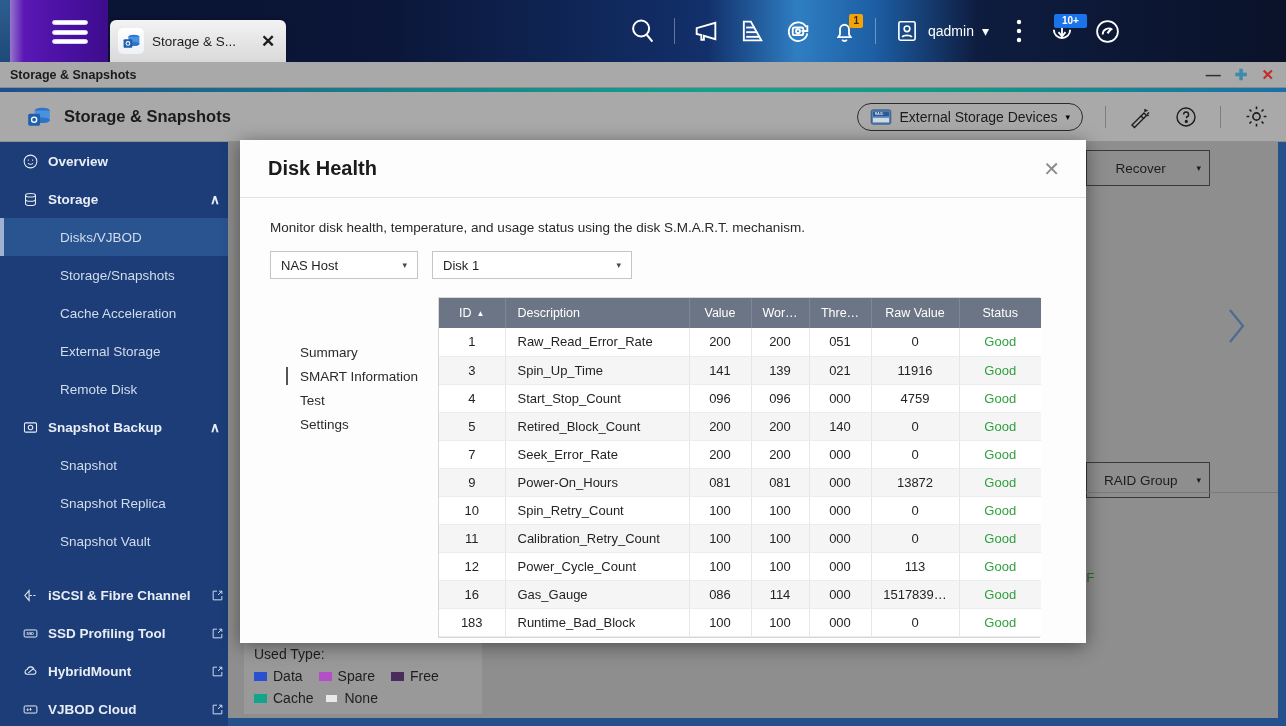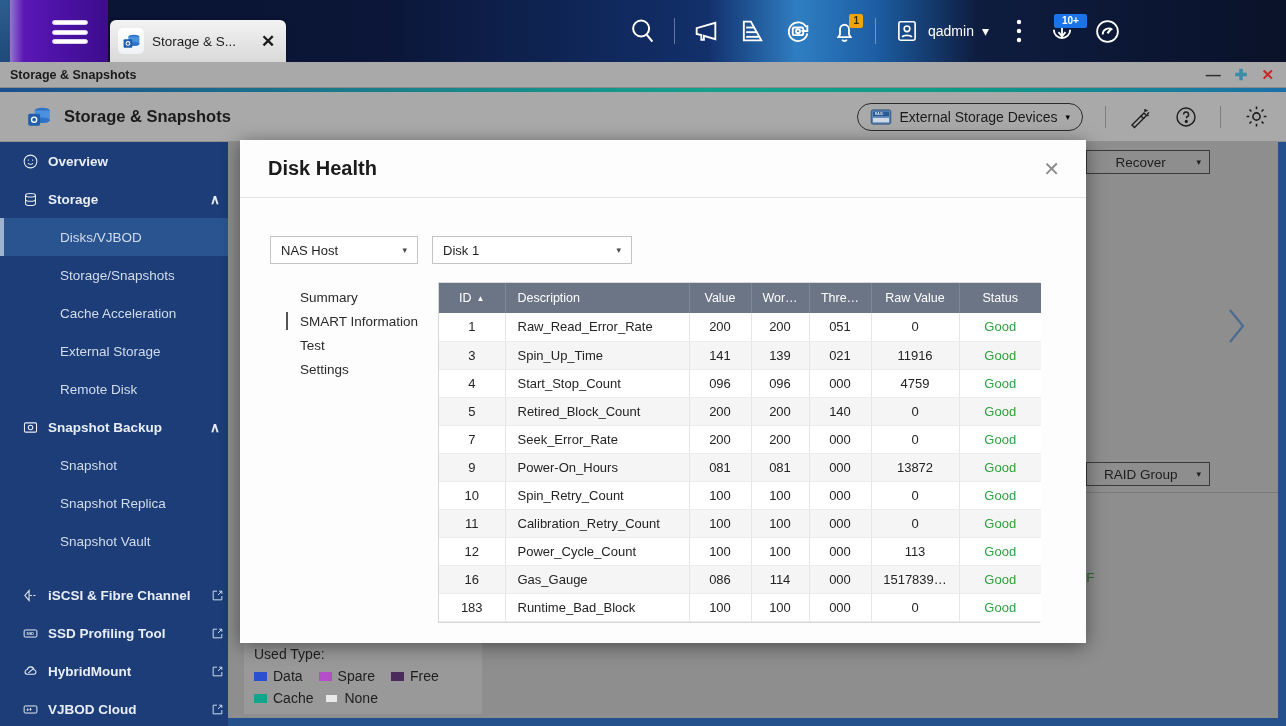--- a/index.html
+++ b/index.html
@@ -130,21 +130,21 @@
   .nav-spacer { height: 16px; }
 
   
   .main {
     position:absolute; left:228px; top:142px; width:1058px; height:584px;
     background:#8e8e8e; overflow:hidden;
   }
   .btnrow1 { position:absolute; left:770px; top:8px; display:flex; gap:8px; }
   .btnrow2 { position:absolute; left:770px; top:320px; display:flex; gap:8px; }
   .gbtn {
-    height:24px; border:1px solid #3a3a3a; background:transparent;
+    height:36px; border:1px solid #3a3a3a; background:transparent;
     font-size:13.5px; color:#1d1d1d; display:flex; align-items:center;
     justify-content:space-between; padding:0 8px; gap:10px; cursor:pointer;
   }
   .gbtn .car { font-size:9px; }
   .hrline { position:absolute; left:760px; top:350px; width:298px; height:1px; background:#7a7a7a; }
   .infolist { position:absolute; left:790px; top:380px; font-size:13.5px; color:#1d1d1d; }
   .infolist div { height:22px; display:flex; align-items:center; }
   .infolist .green { color:#2f6b2f; }
   .chev-right { position:absolute; left:995px; top:160px; cursor:pointer; }
   .legend {
@@ -177,21 +177,21 @@
   .sel {
     height:28px; border:1px solid #c4c4c4; background:#fff;
     display:flex; align-items:center; padding:0 10px; font-size:13px; color:#1e1e1e;
     cursor:pointer;
   }
   .sel .cv { margin-left:auto; font-size:9px; color:#4a4a4a; }
   .sel.host { width:148px; }
   .sel.disk { width:200px; }
 
   .content { display:flex; margin-top:18px; }
-  .tabs { width:168px; padding-left:28px; padding-top:4px; }
+  .tabs { width:168px; padding-left:28px; padding-top:4px;margin-top:40px; }
   .tabitem {
     height:22px; font-size:13.5px; color:#2b2b2b; display:flex; align-items:center;
     position:relative; cursor:pointer; padding-left:2px; margin-bottom:2px;
   }
   .tabitem.active::before {
     content:''; position:absolute; left:-12px; top:2px; bottom:2px; width:2px; background:#555;
   }
 
   
   .tablewrap { width:602px; border:1px solid #d8d8d8; background:#fff; }
@@ -577,20 +577,21 @@
     <div class="blue-right"></div>
   </div>
 
   <div class="modal">
     <div class="modal-head">
       <div class="modal-title">Disk Health</div>
       <div class="modal-close">✕</div>
     </div>
 
     <div class="modal-body">
+      <div class="modal-desc">Monitor disk health, temperature, and usage status using the disk S.M.A.R.T. mechanism.</div>
 
       <div class="selrow">
         <div class="sel host">
           <span>NAS Host</span>
           <span class="cv">▾</span>
         </div>
         <div class="sel disk">
           <span>Disk 1</span>
           <span class="cv">▾</span>
         </div>

